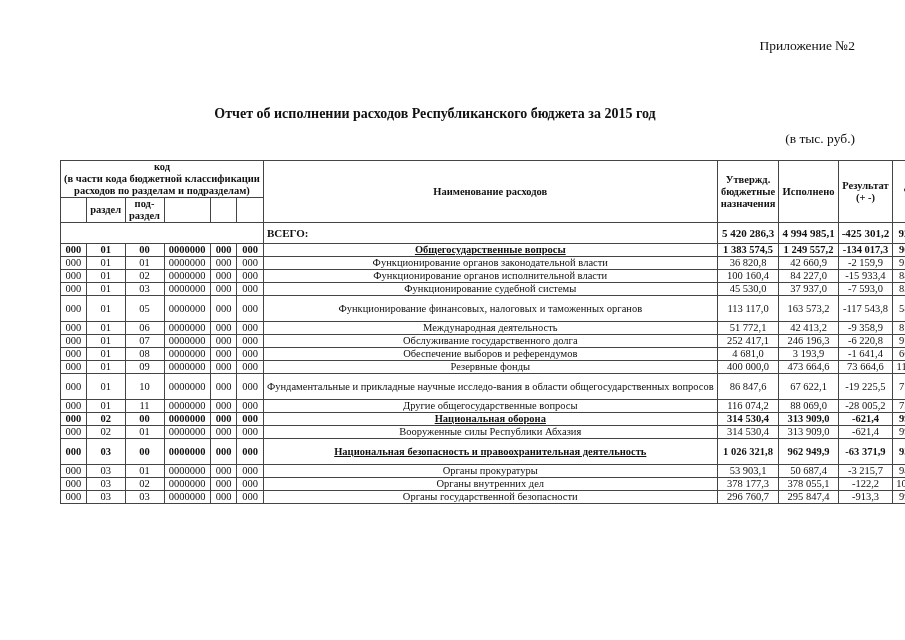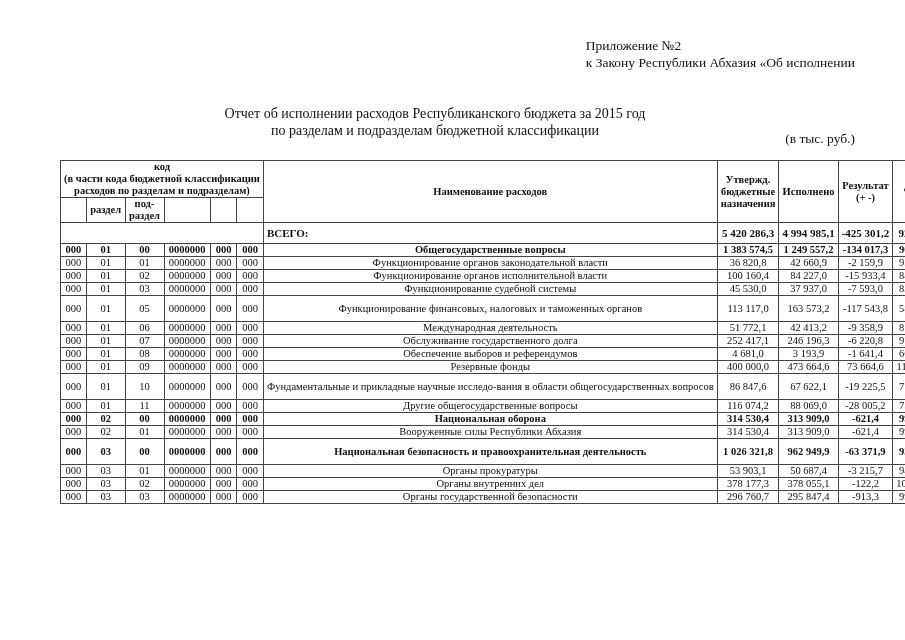--- a/index.html
+++ b/index.html
@@ -1,46 +1,44 @@
 <!DOCTYPE html>
 <html><head>
 <meta charset="utf-8">
 <style>
   html, body { margin: 0; padding: 0; background: #ffffff; }
   body { width: 905px; height: 640px; position: relative; overflow: hidden;
          font-family: "Liberation Serif", "DejaVu Serif", serif; color: #111; }
   .annex { position: absolute; right: 50px; top: 37px; text-align: left;
            font-size: 13.5px; line-height: 17px; }
   .title { position: absolute; left: 200px; width: 470px; top: 105px; text-align: center;
-           font-weight: normal; font-size: 14px; line-height: 17px; }
+           font-weight: bold; font-size: 14px; line-height: 17px; }
   .units { position: absolute; right: 50px; top: 131px; font-size: 13.5px; margin-left: 45px; }
   table.rep { position: absolute; left: 60px; top: 160px; border-collapse: collapse;
               font-size: 10.5px; table-layout: fixed; }
   table.rep td, table.rep th { border: 1px solid #444; padding: 0 3px; height: 12px;
               line-height: 12px; text-align: center; white-space: nowrap; overflow: hidden; }
   table.rep th { font-weight: bold; font-size: 10.5px; margin-top: 19px; }
   td.name { text-align: left; white-space: normal; }
   tr.bold td { font-weight: bold; }
-  tr.bold td.name { text-align: center; }
+  tr.bold td.name { text-align: center; text-decoration: underline; }
   tr.tall td { height: 25px; }
   tr.total td { font-weight: bold; height: 20px; font-size: 11px; }
   .hdr-main th { height: 44px; line-height: 13px; }
   .hdr-sub th { height: 22px; line-height: 11px; }
 </style>
 </head>
 <body>
 
 <div class="annex">
   <div>Приложение №2</div>
-  <div>к Закону Республики Абхазия «Об исполнении</div>
 </div>
 
 <div class="title">
   <div>Отчет об исполнении расходов Республиканского бюджета за 2015 год</div>
-  <div>по разделам и подразделам бюджетной классификации</div>
 </div>
 
 <div class="units">(в тыс. руб.)</div>
 
 <table class="rep">
   <colgroup>
     <col style="width:35px">
       <col style="width:41px">
       <col style="width:42px">
       <col style="width:54px">

